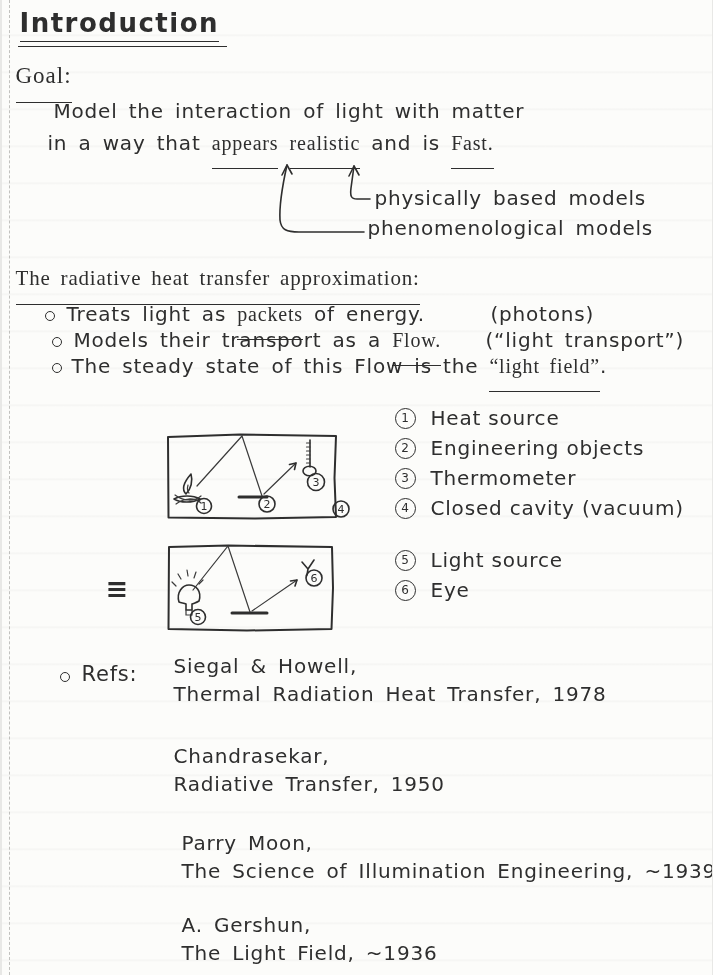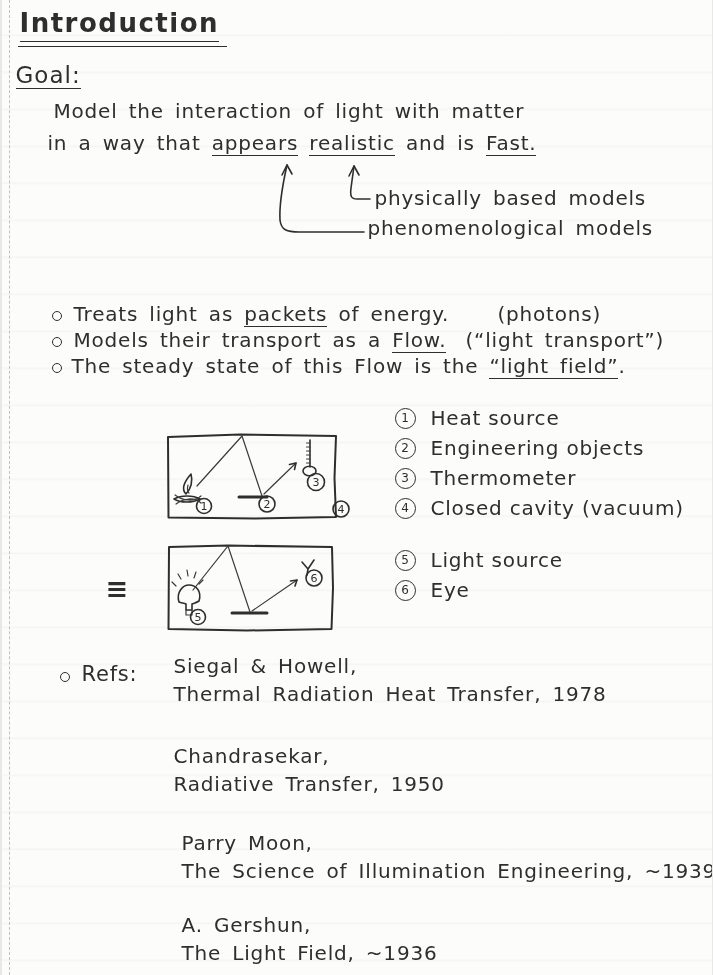--- a/index.html
+++ b/index.html
@@ -8,21 +8,21 @@
     color:#2e2e2e;
     font-family:"DejaVu Sans",sans-serif;
     background:
       repeating-linear-gradient(180deg,
         rgba(0,0,0,0)   0px,  rgba(0,0,0,0)   34px,
         rgba(0,0,0,.03) 35px, rgba(0,0,0,0)   37px),
       #fcfcfa;
   }
   .abs{position:absolute;}
   .hw{letter-spacing:.8px;word-spacing:4px;white-space:nowrap;}
-  .u{border-bottom:1.7px solid #2e2e2e;padding-bottom:0;}
+  .u{border-bottom:1.7px solid #2e2e2e;padding-bottom:14px;font-family:Liberation Serif, serif;}
   .title{
     font-size:26px;font-weight:bold;letter-spacing:1.5px;
     border-bottom:1.8px solid #2e2e2e;padding-bottom:3px;position:relative;
   }
   .title::after{
     content:"";position:absolute;left:-2px;right:-8px;bottom:-6px;
     border-bottom:1.6px solid #2e2e2e;
   }
   .goal-label{font-size:23px;letter-spacing:1px;}
   .bodytext{font-size:20px;}
@@ -81,37 +81,40 @@
       <path class="ink" d="M90,7 L85,17 M90,7 L95,16"></path>
     </g>
     <g>
       <path class="ink" d="M157,8 L154,30 C153,38 154,41 160,41 L173,41"></path>
       <path class="ink" d="M157,8 L152,18 M157,8 L162,17"></path>
     </g>
   </svg>
   <div class="abs bodytext hw" style="left:373px;top:186px;">physically based models</div>
   <div class="abs bodytext hw" style="left:366px;top:216px;">phenomenological models</div>
 
-
-  <div class="bullet-row" style="left:48px;top:302px;">
+  <div class="abs h2 hw" style="left:14px;top:266px;">
+    <span class="u">The radiative heat transfer approximation:</span>
+  </div>
+
+  <div class="bullet-row" style="left:41px;top:302px;">
     <span class="bullet-dot" style="position:absolute;left:2px;top:9px;"></span>
     <div class="bodytext hw" style="margin-left:24px;">
       <span>Treats light as</span>
       <span class="u">packets</span>
       <span>of energy.</span>
       <span class="note hw" style="left:448px;">(photons)</span>
     </div>
   </div>
 
   <div class="bullet-row" style="left:48px;top:328px;">
     <span class="bullet-dot" style="position:absolute;left:2px;top:9px;"></span>
     <div class="bodytext hw" style="margin-left:24px;">
       <span>Models their transport as a</span>
       <span class="u">Flow.</span>
-      <span class="note hw" style="left:416px;">(“light transport”)</span>
+      <span class="note hw" style="left:436px;">(“light transport”)</span>
     </div>
   </div>
 
   <div class="bullet-row" style="left:48px;top:354px;">
     <span class="bullet-dot" style="position:absolute;left:2px;top:9px;"></span>
     <div class="bodytext hw" style="margin-left:22px;">
       <span>The steady state of this Flow is the</span>
       <span class="u">“light field”</span><span>.</span>
     </div>
   </div>

